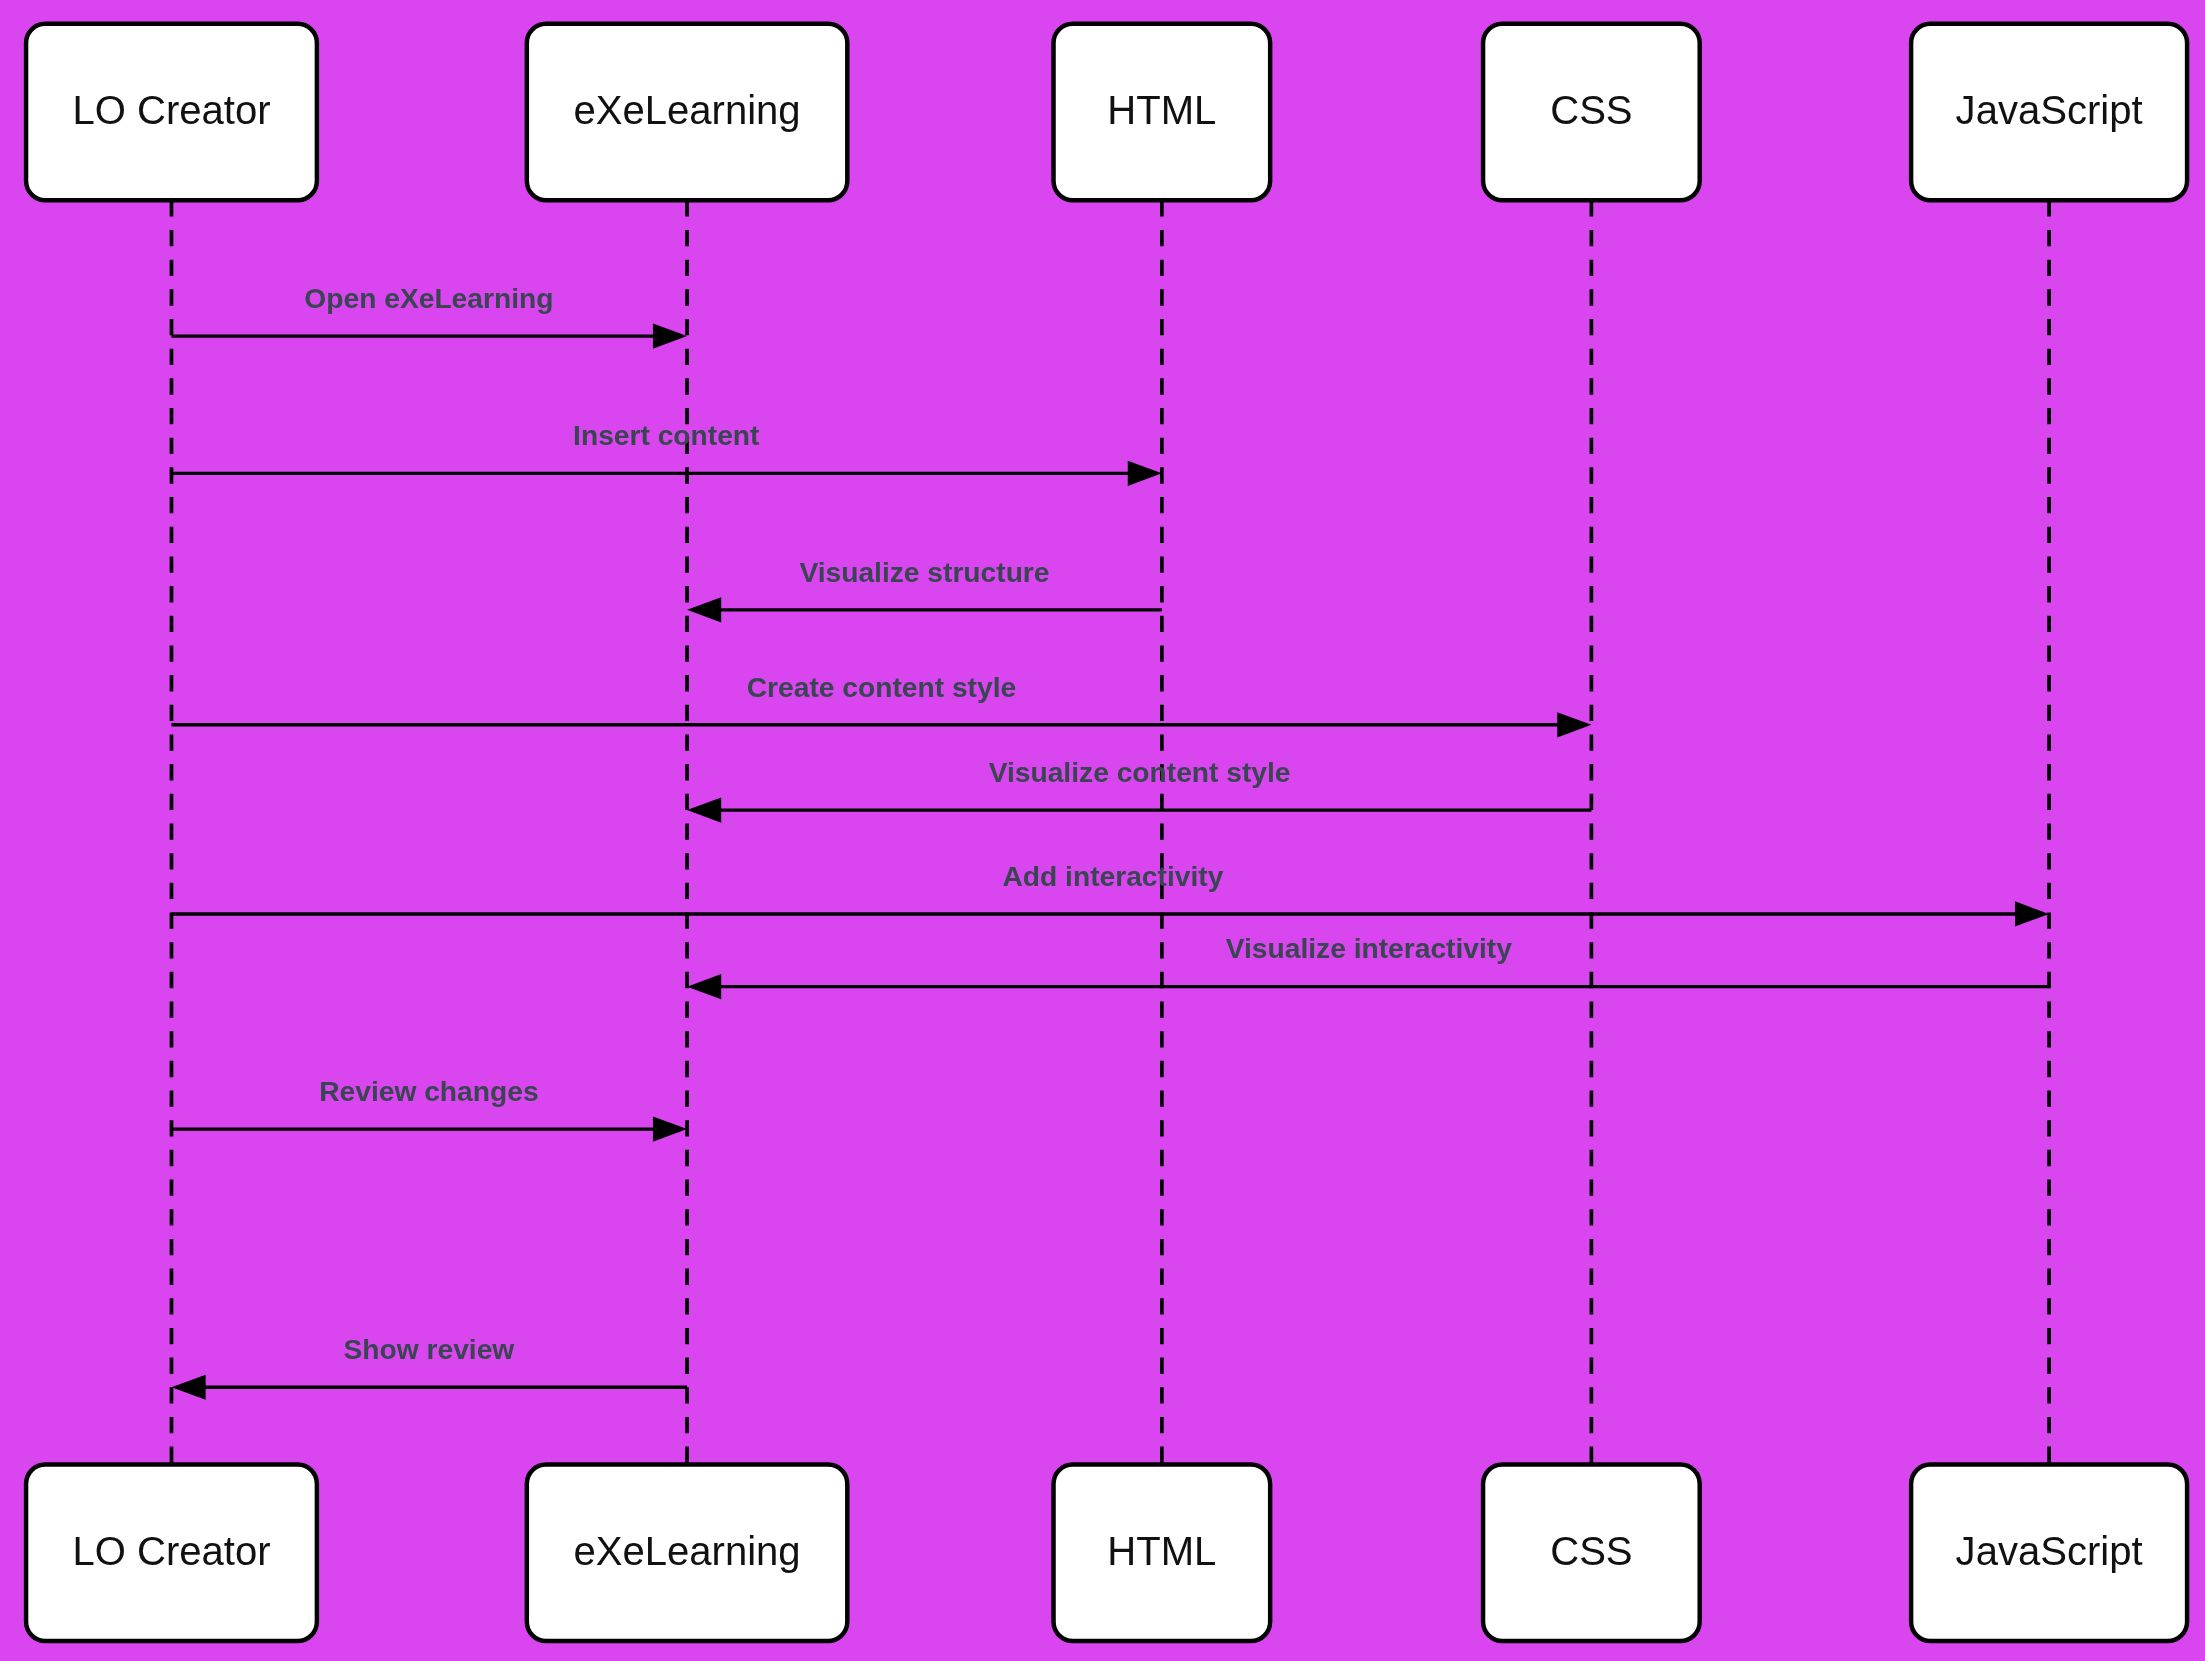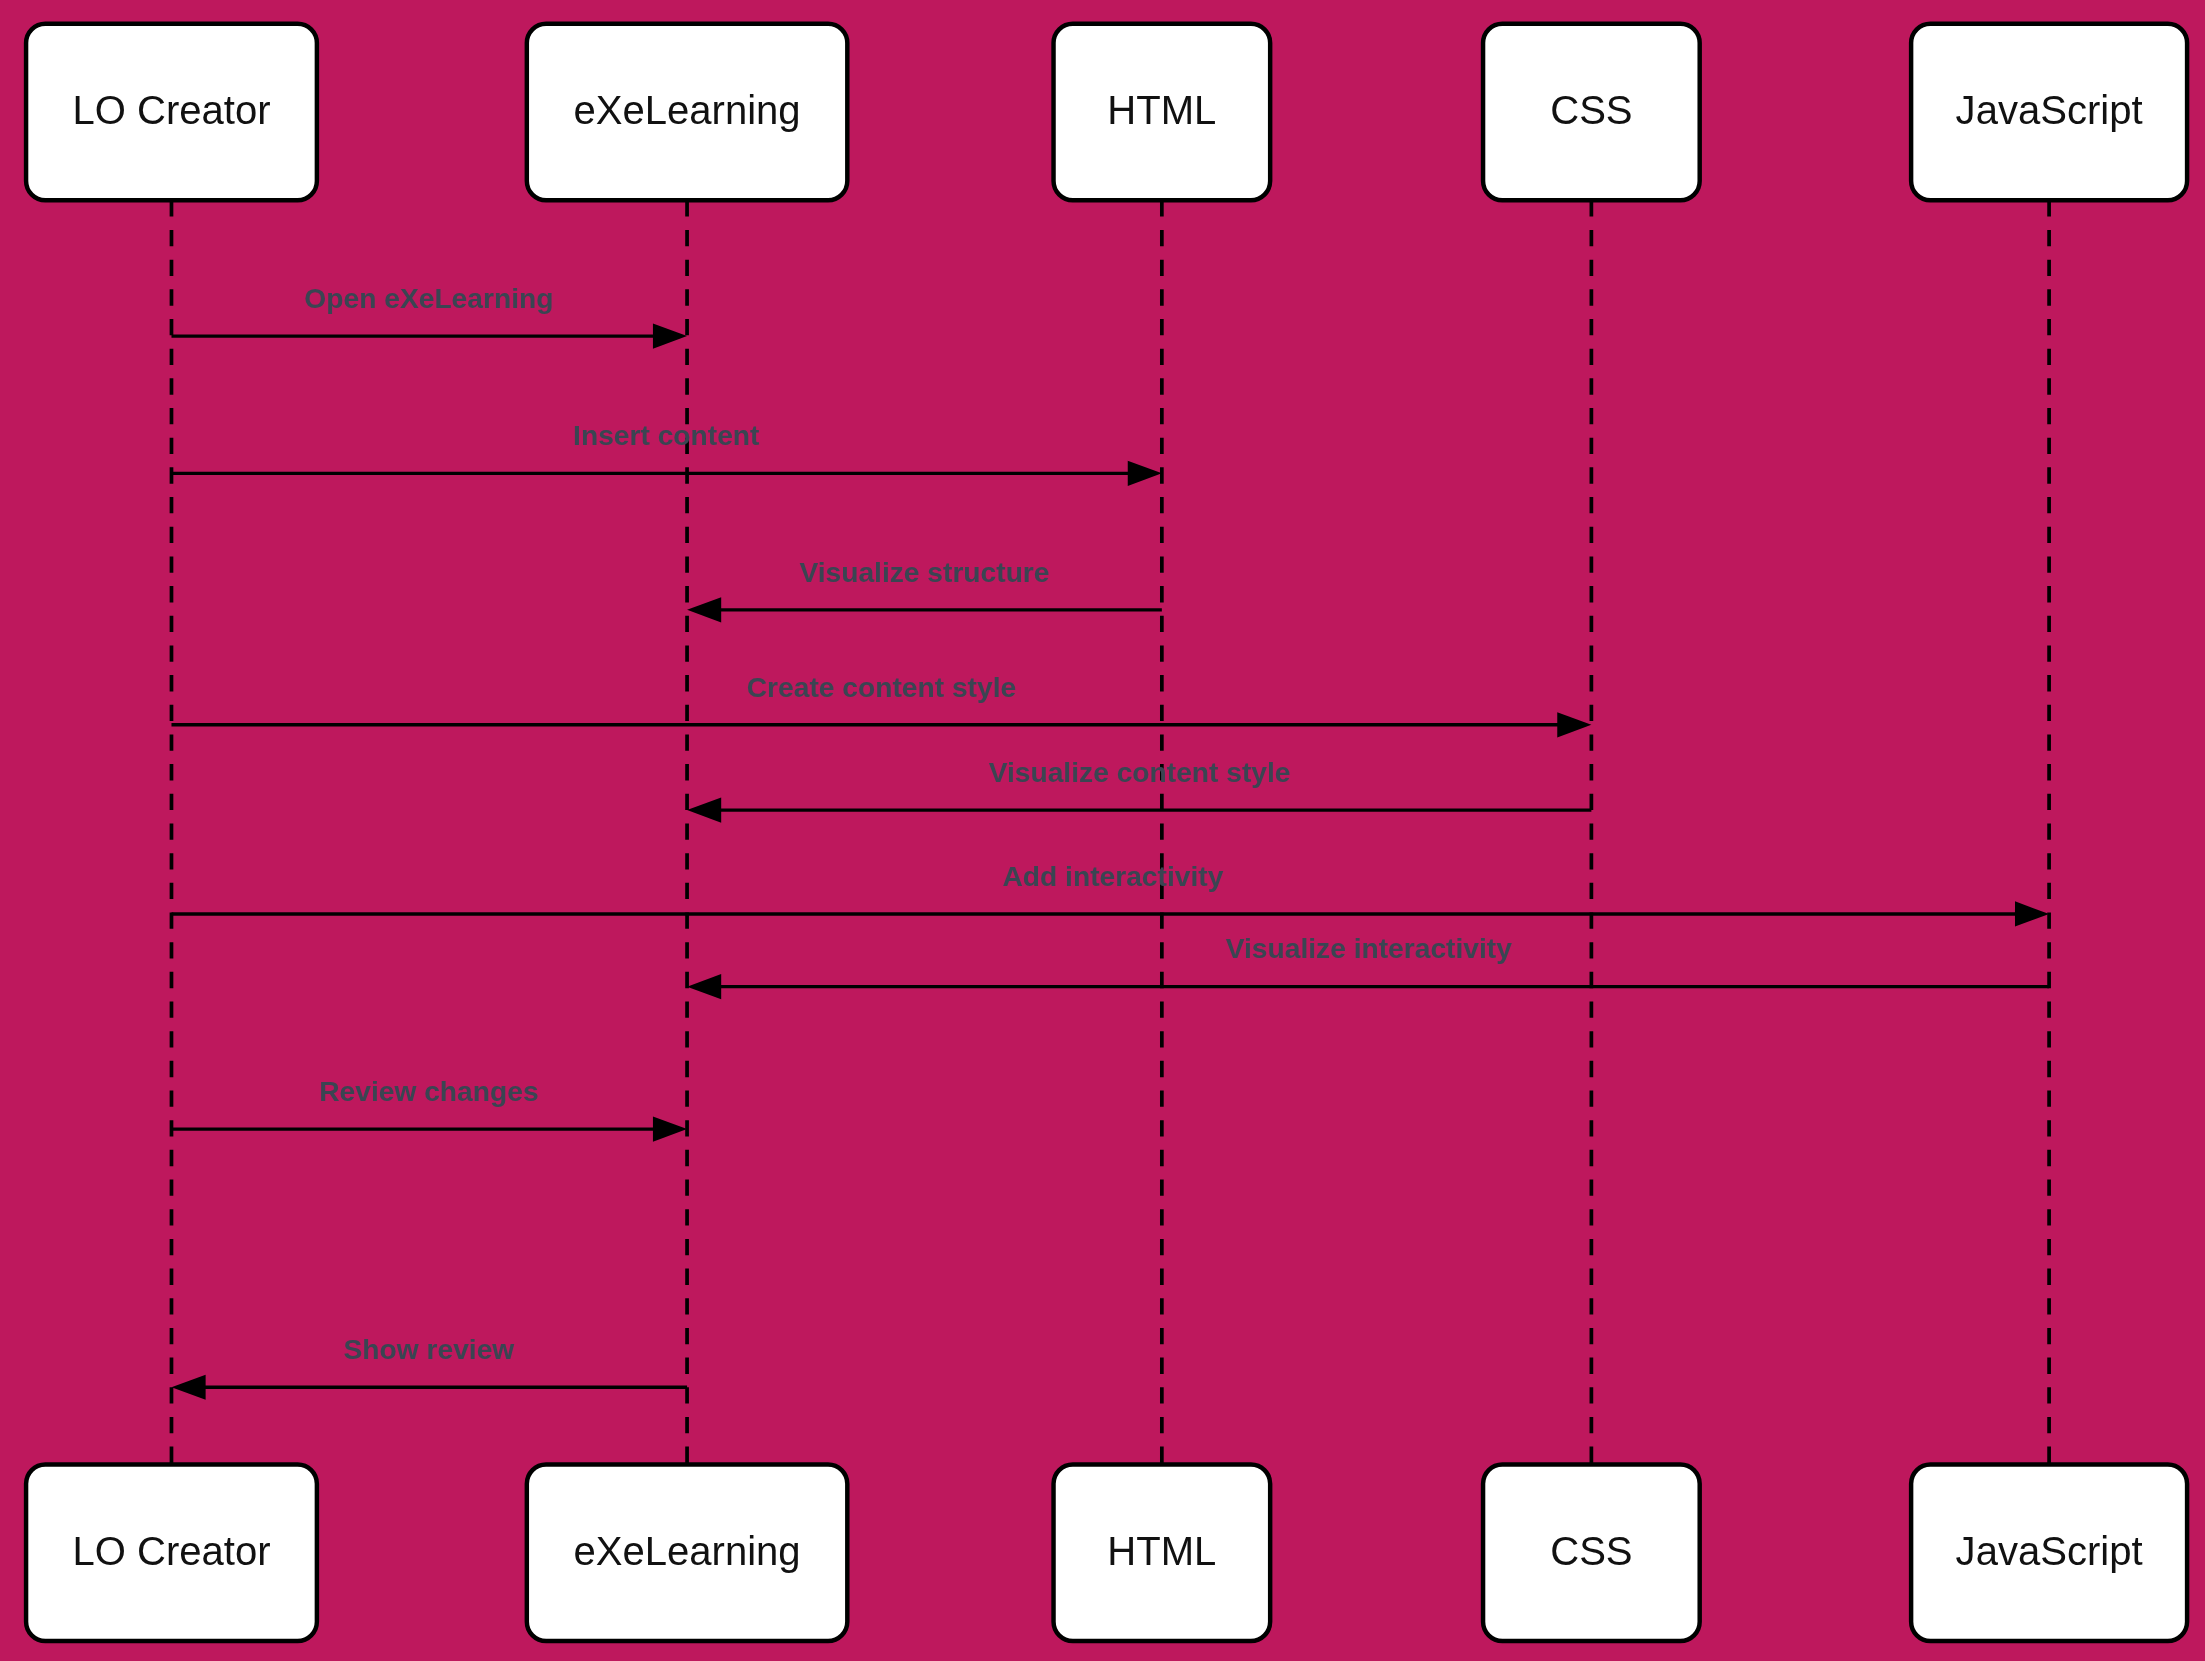--- a/index.html
+++ b/index.html
@@ -8,21 +8,21 @@
     padding: 0;
     background: #ffffff;
   }
   body {
     font-family: "Liberation Sans", sans-serif;
   }
   #diagram-root {
     position: relative;
     width: 2205px;
     height: 1661px;
-    background: #be185d;
+    background: #d946ef;
     overflow: hidden;
     text-align: center;
   }
   #diagram-svg {
     position: absolute;
     top: 0;
     left: 0;
     width: 2205px;
     height: 1661px;
     display: block;

